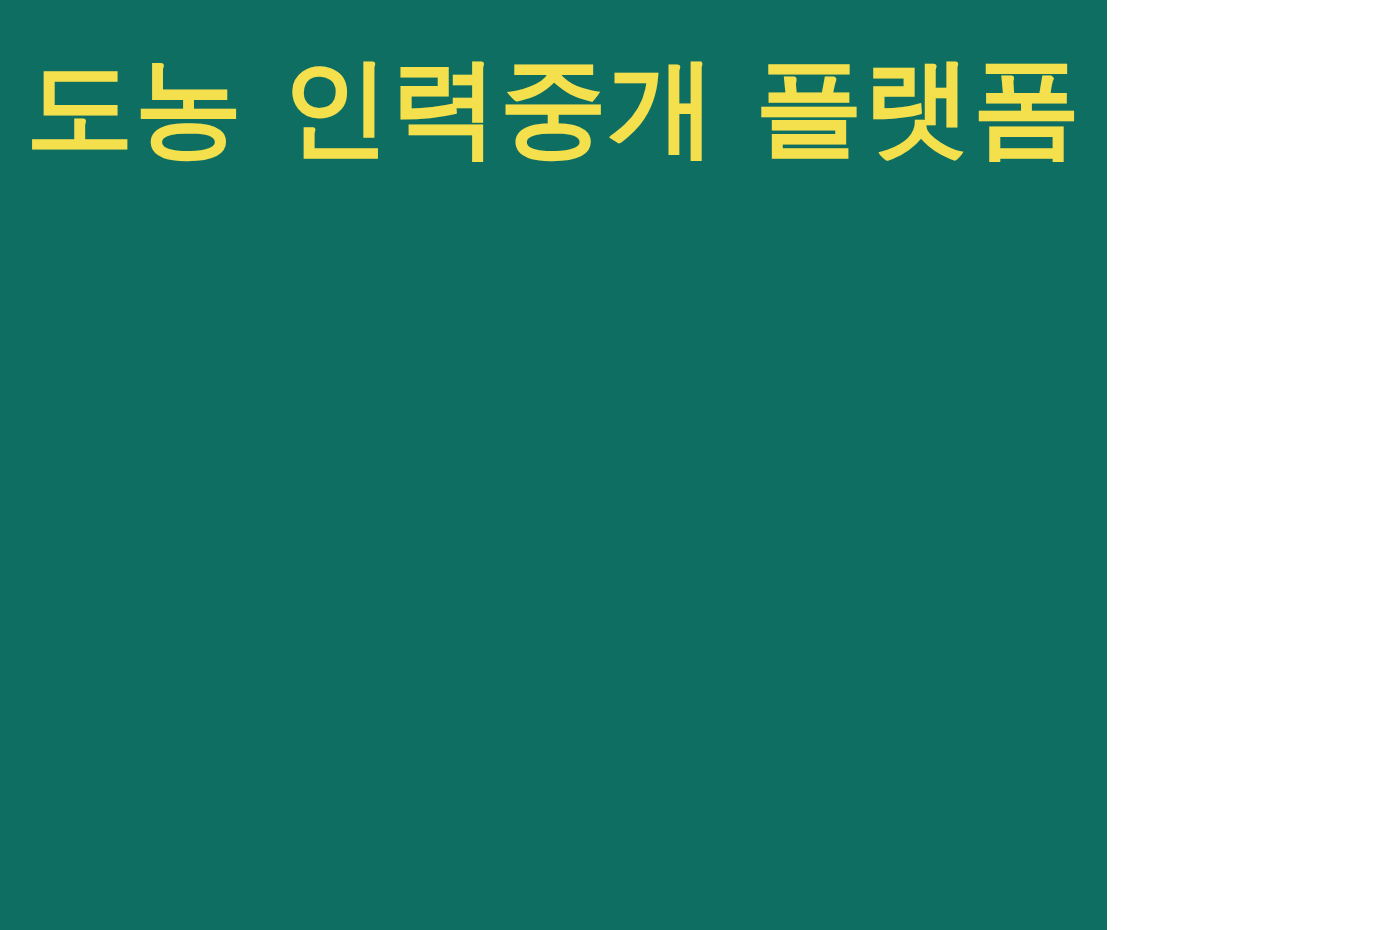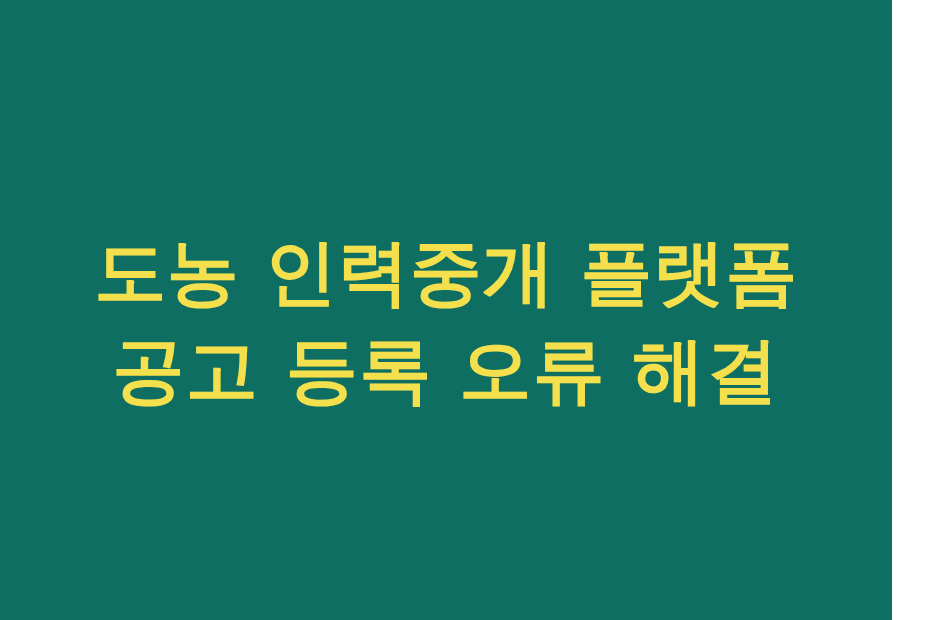--- a/index.html
+++ b/index.html
@@ -11,27 +11,26 @@
   body {
     width: 930px;
     height: 620px;
     overflow: hidden;
     font-family: "Liberation Sans", "DejaVu Sans", sans-serif;
   }
 
   .title-card {
     position: relative;
     box-sizing: border-box;
-    width: 892px;
+    width: 738px;
     height: 620px;
     background: #0F6E62;
     display: flex;
     flex-direction: column;
     align-items: center;
-    justify-content: center;
   }
 
   .headline {
     display: flex;
     flex-direction: column;
     align-items: center;
     justify-content: center;
     text-align: center;
     
     margin-top: 22px;
@@ -57,17 +56,16 @@
 </style>
 </head>
 <body>
 
 <div class="title-card" style="background: rgb(15, 110, 98);">
 
   <div class="headline">
 
     <span class="headline-line headline-line-1" style="color: rgb(244, 224, 77);">도농 인력중개 플랫폼</span>
 
-    <span class="headline-line headline-line-2" style="color: rgb(244, 224, 77);">공고 등록 오류 해결</span>
 
   </div>
 
 </div>
 
 </body></html>

